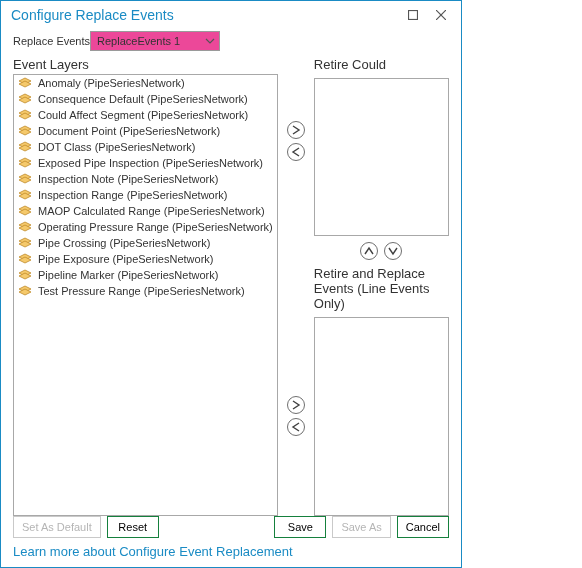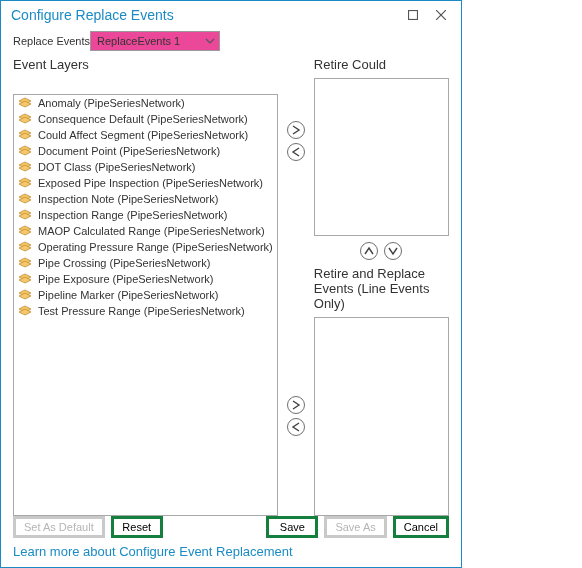--- a/index.html
+++ b/index.html
@@ -21,34 +21,34 @@
   .lbl-re { color: #333; }
   .dropdown { flex: 0 0 130px; height: 20px; border: 1px solid #9a9a9a; background: #ec4899; display: flex; align-items: center; padding: 0 4px 0 6px; font-size: 11px; cursor: pointer; position: relative; }
   .dropdown .dd-text { flex: 1; }
   .dd-arrow { width: 10px; height: 10px; }
   .columns { flex: 1; display: flex; gap: 6px; }
   .col-left { flex: 0 0 240px; display: flex; flex-direction: column; }
   .col-mid { flex: 0 0 24px; display: flex; flex-direction: column; align-items: center; justify-content: space-between; padding: 64px 0 80px 0; }
   .col-right { flex: 1; display: flex; flex-direction: column; gap: 4px; }
   .section-label { font-size: 13px; color: #333; margin-bottom: 2px; }
   .listbox { border: 1px solid #a8a8a8; background: #fff; overflow: auto; }
-  .listbox.left-list { flex: 1; margin-top: 20px; }
+  .listbox.left-list { flex: 1; }
   .right-top-box { height: 158px; }
   .right-bot-box { flex: 1; }
   .item { display: flex; align-items: center; gap: 6px; padding: 2px 4px; cursor: default; white-space: nowrap; }
   .layer-icon { width: 14px; height: 12px; flex: 0 0 14px; }
   .layer-icon svg { display: block; }
   .arrow-btns { display: flex; flex-direction: column; gap: 4px; align-items: center; }
   .round-btn { width: 18px; height: 18px; border-radius: 50%; border: 1px solid #6f6f6f; background: #fff; display: flex; align-items: center; justify-content: center; cursor: pointer; }
   .round-btn svg { width: 10px; height: 10px; }
   .ud-row { display: flex; gap: 6px; justify-content: center; margin: 2px 0; }
   .hint-row { font-style: italic; color: #555; margin: 8px 0 4px 0; }
   .btn-row { display: flex; align-items: center; gap: 6px; margin-bottom: 6px; }
   .spacer { flex: 1; }
-  button.rect-btn { min-width: 52px; height: 22px; padding: 0 8px; background: #fff; border: 3px solid #15803d; font-size: 11px; cursor: pointer; }
+  button.rect-btn { min-width: 52px; height: 22px; padding: 0 8px; background: #fff; border: 1px solid #15803d; font-size: 11px; cursor: pointer; }
   button.rect-btn:disabled { color: #b5b5b5; border-color: #c9c9c9; cursor: default; }
   .link { color: #1a8bc4; text-decoration: none; cursor: pointer; font-size: 13px; }
 </style>
 </head>
 <body>
 
 <div class="window">
   <div class="titlebar">
     <div class="title">Configure Replace Events</div>
     <div class="win-btn">

